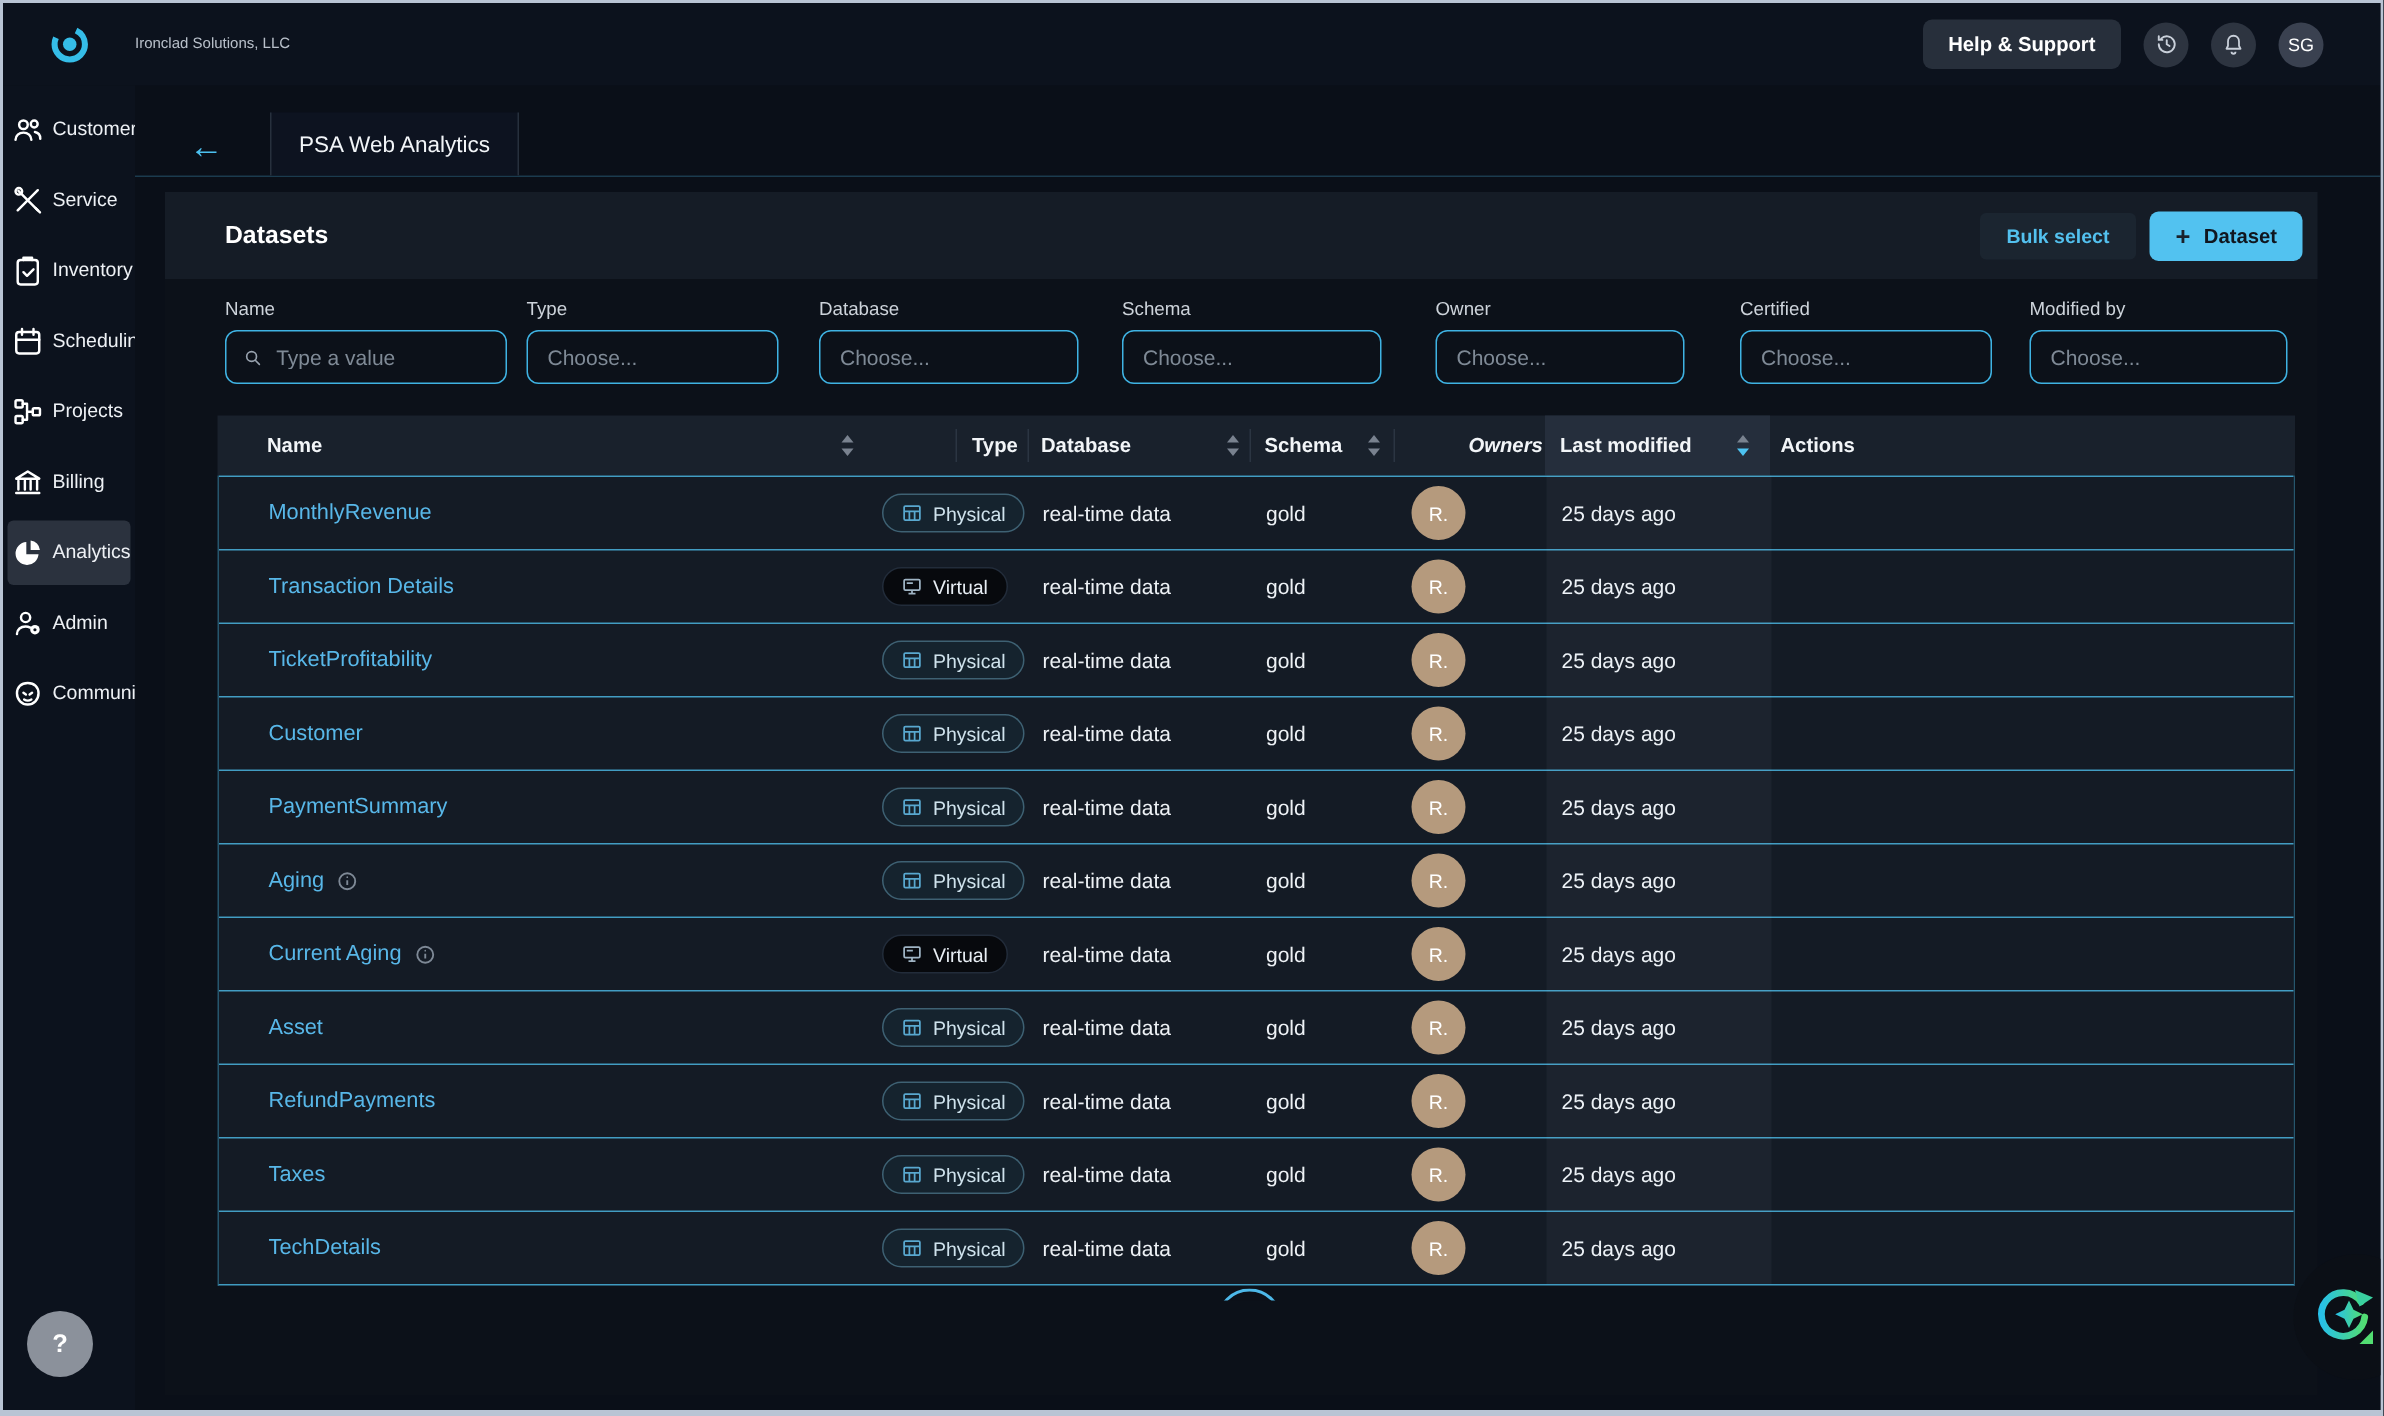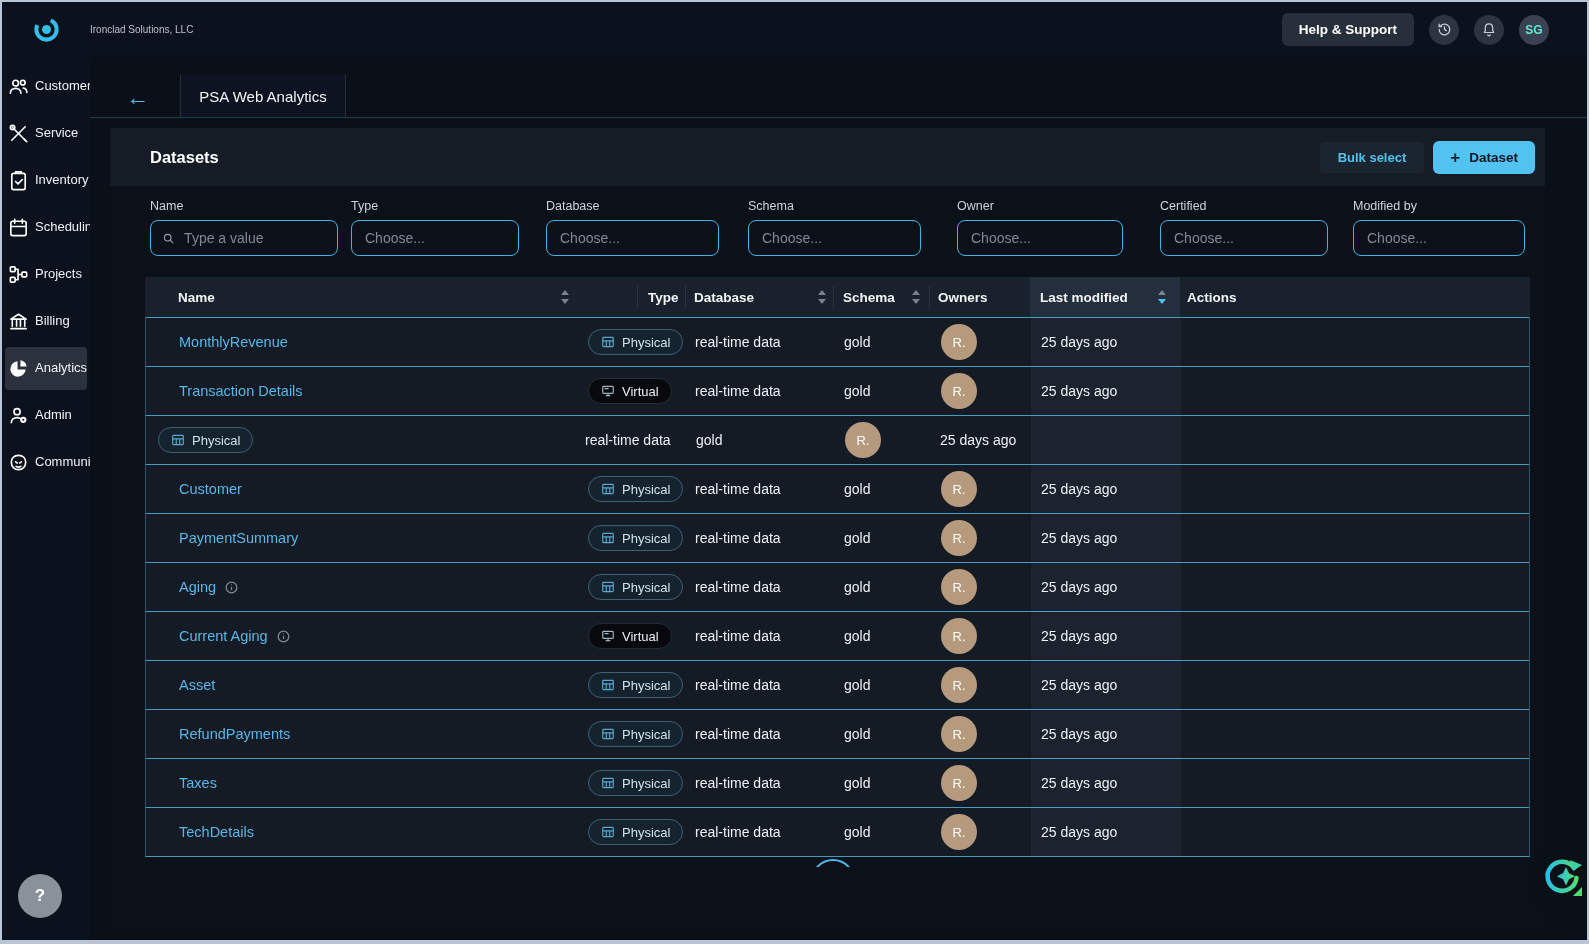--- a/index.html
+++ b/index.html
@@ -9,22 +9,22 @@
 
   
   .topbar { height:55px; background:#0c121d; display:flex; align-items:center; padding-right:38px; }
   .logo-wrap { width:88px; display:flex; justify-content:center; align-items:center; flex-shrink:0; }
   .company { color:#b9c0ca; font-size:10px; }
   .topbar-right { margin-left:auto; display:flex; align-items:center; gap:15px; }
   .help-btn { background:#272f3b; color:#ffffff; font-weight:bold; font-size:13.5px; padding:9px 17px;
               border-radius:6px; border:none; cursor:pointer; font-family:inherit; }
   .circle-btn { width:30px; height:30px; border-radius:50%; background:#2d3440; border:none; cursor:pointer;
                 display:flex; align-items:center; justify-content:center; padding:0; }
-  .avatar-top { width:30px; height:30px; border-radius:50%; background:#3a4150; color:#5eead4; font-size:12px;
-                display:flex; align-items:center; justify-content:center;font-weight:bold; }
+  .avatar-top { width:30px; height:30px; border-radius:50%; background:#3a4150; color:#ffffff; font-size:12px;
+                display:flex; align-items:center; justify-content:center; }
 
   
   .body { display:flex; height:883px; }
   .sidebar { width:88px; background:#0c121d; position:relative; flex-shrink:0; padding-top:8px; }
   .side-item { display:flex; flex-direction:row; align-items:center; gap:5px; padding:10px 2px;
                margin:0 3px 4px 3px; border-radius:4px; color:#eef1f5; font-size:13px; text-align:center;
                line-height:1.15; cursor:pointer; }
   .side-item.active { background:#2b323e;justify-content:space-between; }
   .side-item svg { display:block; }
   .help-circle { position:absolute; left:16px; bottom:22px; width:44px; height:44px; border-radius:50%;
@@ -320,21 +320,21 @@
                   <path d="M1 10h8l-4 5z" fill="#79828f"></path>
                 </svg>
               </span>
               <span class="col-label" style="left: 698px;">Schema</span>
               <span class="sort-ic" style="left: 766px;">
                 <svg width="10" height="16" viewBox="0 0 10 16">
                   <path d="M1 6L5 1l4 5z" fill="#79828f"></path>
                   <path d="M1 10h8l-4 5z" fill="#79828f"></path>
                 </svg>
               </span>
-              <span class="col-label" style="left: 793px;">Owners</span>
+              <span class="col-label" style="left: 834px; font-style: italic;">Owners</span>
               <span class="col-label" style="left: 895px;">Last modified</span>
               <span class="sort-ic" style="left: 1012px;">
                 <svg width="10" height="16" viewBox="0 0 10 16">
                   <path d="M1 6L5 1l4 5z" fill="#79828f"></path>
                   <path d="M1 10h8l-4 5z" fill="#4dc3f2"></path>
                 </svg>
               </span>
               <span class="col-label" style="left: 1042px;">Actions</span>
             </div>
           <div class="tbody" id="tbody">
@@ -370,20 +370,23 @@
                   </span></div>
                 <div class="cell cell-db">real-time data</div>
                 <div class="cell cell-schema">gold</div>
                 <div class="cell cell-owner">
                   <span class="avatar-r">R.</span>
                 </div>
                 <div class="cell cell-modified">25 days ago</div>
                 <div class="cell cell-actions"></div>
               </div>
               <div class="row">
+                <div class="cell cell-name">
+                  <a class="name-link">TicketProfitability</a>
+                </div>
                 <div class="cell cell-type"><span class="badge physical">
                     <svg width="14" height="14" viewBox="0 0 24 24" fill="none" stroke="#59a8cf" stroke-width="2">
                       <rect x="3" y="4" width="18" height="16" rx="1.5"></rect>
                       <path d="M3 10h18M9 10v10M15 10v10"></path>
                     </svg>
                     <span>Physical</span>
                   </span></div>
                 <div class="cell cell-db">real-time data</div>
                 <div class="cell cell-schema">gold</div>
                 <div class="cell cell-owner">

